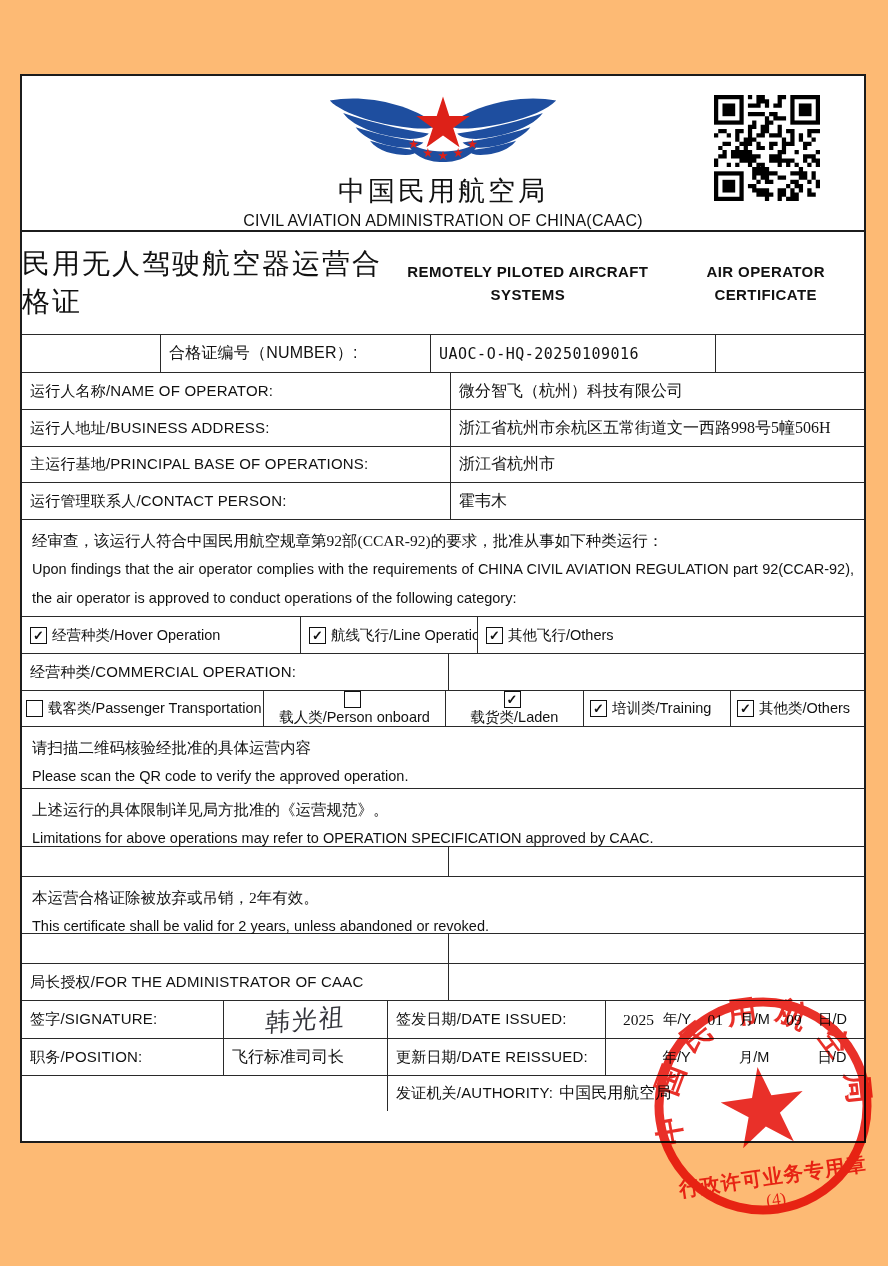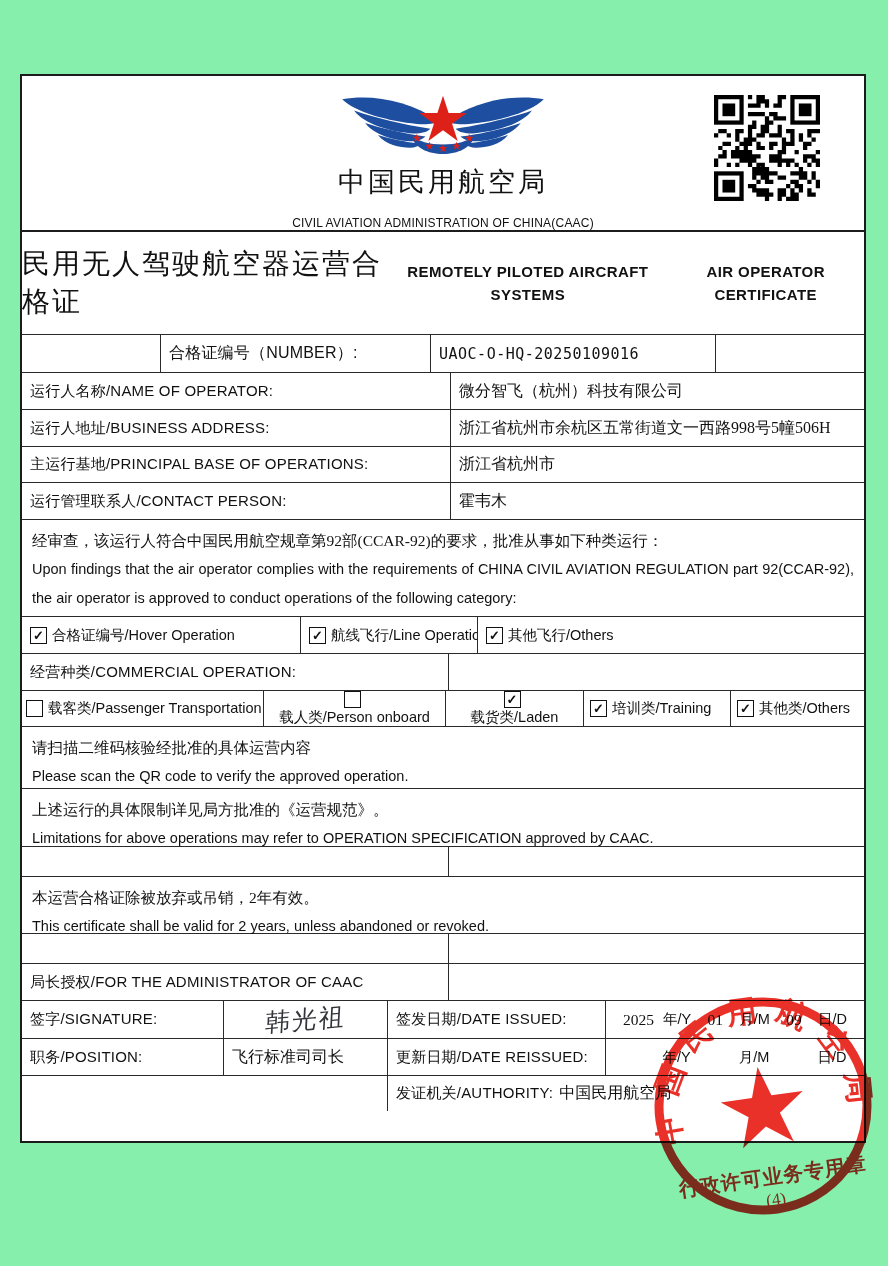--- a/index.html
+++ b/index.html
@@ -1,30 +1,30 @@
 <!DOCTYPE html>
 <html><head>
 <meta charset="utf-8">
 <style>
   html,body{margin:0;padding:0;background:#ffffff;}
-  .page{position:relative;width:888px;height:1266px;background:#86efac;overflow:hidden;
+  .page{position:relative;width:888px;height:1266px;background:#fdba74;overflow:hidden;
         font-family:"Liberation Sans",sans-serif;color:#111;}
   .box{position:absolute;left:20px;top:74px;width:846px;height:1069px;
        border:2px solid #1c1c1c;box-sizing:border-box;background:#fff;}
   .row{display:flex;box-sizing:border-box;border-top:1.5px solid #2a2a2a;align-items:stretch;}
   .row:first-child{border-top:none;}
   .c{box-sizing:border-box;display:flex;align-items:center;padding:0 8px;overflow:hidden;}
   .bl{border-left:1.5px solid #2a2a2a;}
   .lab{font-size:15px;letter-spacing:.2px;}
   .val{font-family:"Liberation Serif","DejaVu Serif",serif;font-size:16px;}
   .mono{font-family:"DejaVu Sans Mono",monospace;font-size:15px;letter-spacing:.5px;}
   
   .hdr{height:154px;position:relative;display:flex;flex-direction:column;align-items:center;}
   .agency-cn{font-family:"Liberation Serif","DejaVu Serif",serif;font-size:27px;letter-spacing:3px;margin-top:2px;}
-  .agency-en{font-size:12px;margin-top:16px;letter-spacing:.2px;}
+  .agency-en{font-size:16px;margin-top:3px;letter-spacing:.2px;}
   .qr{position:absolute;right:44px;top:19px;width:106px;height:106px;}
   
   .ttl{height:102px;display:flex;flex-direction:row;align-items:center;justify-content:center;border-top:2px solid #1c1c1c;}
   .ttl-cn{font-family:"Liberation Serif","DejaVu Serif",serif;font-size:28px;letter-spacing:2px;}
   .ttl-en{font-size:15px;font-weight:bold;letter-spacing:.4px;line-height:1.55;text-align:center;}
   
   .para{display:block;padding:6px 10px;}
   .para .cn{font-family:"Liberation Serif","DejaVu Serif",serif;font-size:15.5px;line-height:1.9;}
   .para .en{font-size:14.5px;line-height:1.95;text-align:justify;}
   
@@ -144,21 +144,21 @@
     </div>
 
     <div class="row para" style="height:97px">
       <div class="cn">经审查，该运行人符合中国民用航空规章第92部(CCAR-92)的要求，批准从事如下种类运行：</div>
       <div class="en">Upon findings that the air operator complies with the requirements of CHINA CIVIL AVIATION REGULATION part 92(CCAR-92), the air operator is approved to conduct operations of the following category:</div>
     </div>
 
     <div class="row" style="height:37px">
       <div class="c" style="width:278px">
         <span class="cb checked"></span>
-        <span class="cklab">合格证编号/Hover Operation</span>
+        <span class="cklab">经营种类/Hover Operation</span>
       </div>
       <div class="c bl" style="width:177px">
         <span class="cb checked"></span>
         <span class="cklab">航线飞行/Line Operation</span>
       </div>
       <div class="c bl" style="flex:1">
         <span class="cb checked"></span>
         <span class="cklab">其他飞行/Others</span>
       </div>
     </div>

